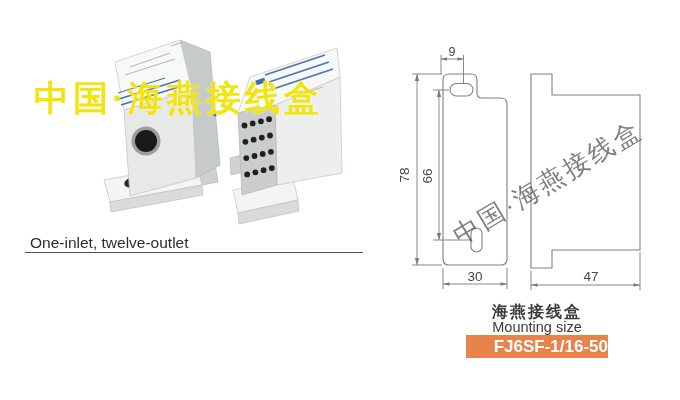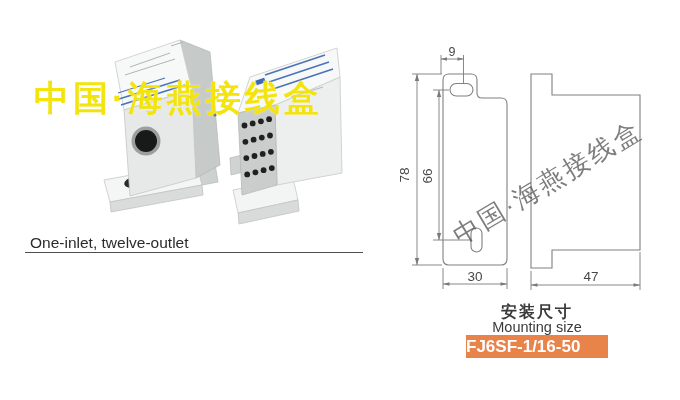--- a/index.html
+++ b/index.html
@@ -18,21 +18,21 @@
   .spec-row sup{font-size:9px;line-height:0;position:relative;top:-4px;}
   .h24{height:24px;} .h21{height:21px;} .h27{height:27px;} .h20{height:20px;} .h25{height:25px;}
   
   .drawing{left:390px;top:30px;width:280px;height:270px;}
   .drawing text{font-family:"Liberation Sans",sans-serif;fill:#474747;}
   .caption-zh{left:457px;top:302px;width:160px;text-align:center;font-size:16px;
       font-weight:700;letter-spacing:2px;color:#3a3a3a;}
   .caption-en{left:457px;top:319px;width:160px;text-align:center;font-size:14.5px;
       font-weight:400;color:#3a3a3a;}
   .model-badge{left:466px;top:335px;width:142px;height:23px;background:#e8834a;
-      color:#ffffff;font-weight:700;font-size:17px;text-align:left;line-height:23px;}
+      color:#ffffff;font-weight:700;font-size:17px;text-align:right;line-height:23px;}
   .wm-diag{font-size:26px;letter-spacing:3px;fill:#c8c8c8;opacity:.7;}
 </style>
 </head>
 <body>
 
 <div class="stage">
 
   <svg class="abs products" viewBox="0 0 300 200">
 
     <g>
@@ -146,17 +146,17 @@
 
     <text x="62" y="26" font-size="12.5" text-anchor="middle">9</text>
     <text transform="translate(19,145) rotate(-90)" font-size="13.5" text-anchor="middle">78</text>
     <text transform="translate(42,146) rotate(-90)" font-size="13.5" text-anchor="middle">66</text>
     <text x="85" y="251" font-size="13.5" text-anchor="middle">30</text>
     <text x="201" y="251" font-size="13.5" text-anchor="middle">47</text>
 
     <text class="wm-diag" transform="translate(162,160) rotate(-31)" text-anchor="middle">中国·海燕接线盒</text>
   </svg>
 
-  <div class="abs caption-zh">安装尺寸</div>
+  <div class="abs caption-zh">海燕接线盒</div>
   <div class="abs caption-en">Mounting size</div>
   <div class="abs model-badge">FJ6SF-1/16-50</div>
 
 </div>
 
 </body></html>

